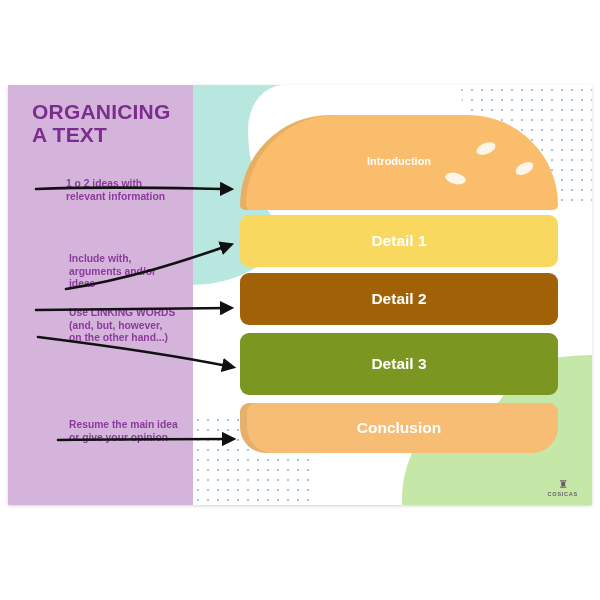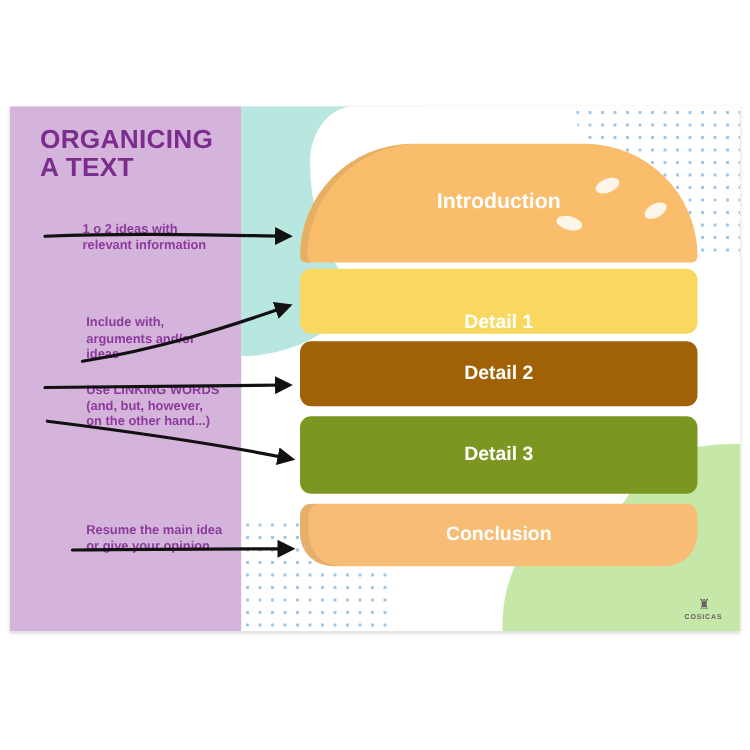--- a/index.html
+++ b/index.html
@@ -138,21 +138,21 @@
     color:#ffffff;
     font-weight:bold;
     box-sizing:border-box;
   }
 
   
   .bun-top{
     top:30px; height:95px;
     background:#f9bd6c;
     border-radius:170px 170px 9px 9px;
-    font-size:17px;
+    font-size:11px;
     padding-bottom:4px;
     box-shadow:inset 6px 0 0 rgba(0,0,0,.07);
   }
   .seed{
     position:absolute;
     background:#fdf6e8;
     border-radius:50%;
   }
   .seed-a{ width:20px;height:11px; right:62px; top:28px; transform:rotate(-22deg); }
   .seed-b{ width:19px;height:11px; right:24px; top:48px; transform:rotate(-28deg); }
@@ -160,21 +160,21 @@
 
   .bun-bottom{
     top:318px; height:50px;
     background:#f8bd75;
     border-radius:9px 9px 26px 26px;
     font-size:15.5px;
     box-shadow:inset 7px 0 0 rgba(0,0,0,.07);
     align-items:center;
   }
 
-  .detail1{ top:130px; height:52px; background:#f8d85f; border-radius:9px; font-size:15.5px;align-items:flex-end;}
+  .detail1{ top:130px; height:52px; background:#f8d85f; border-radius:9px; font-size:15.5px;}
   .detail2{ top:188px; height:52px; background:#a16207; border-radius:9px; font-size:15.5px;}
   .detail3{ top:248px; height:62px; background:#7b9722; border-radius:9px; font-size:15.5px;}
 
   
   .logo{
     position:absolute;
     right:14px; bottom:8px;
     z-index:8;
     text-align:center;
     color:#6b5e6b;

